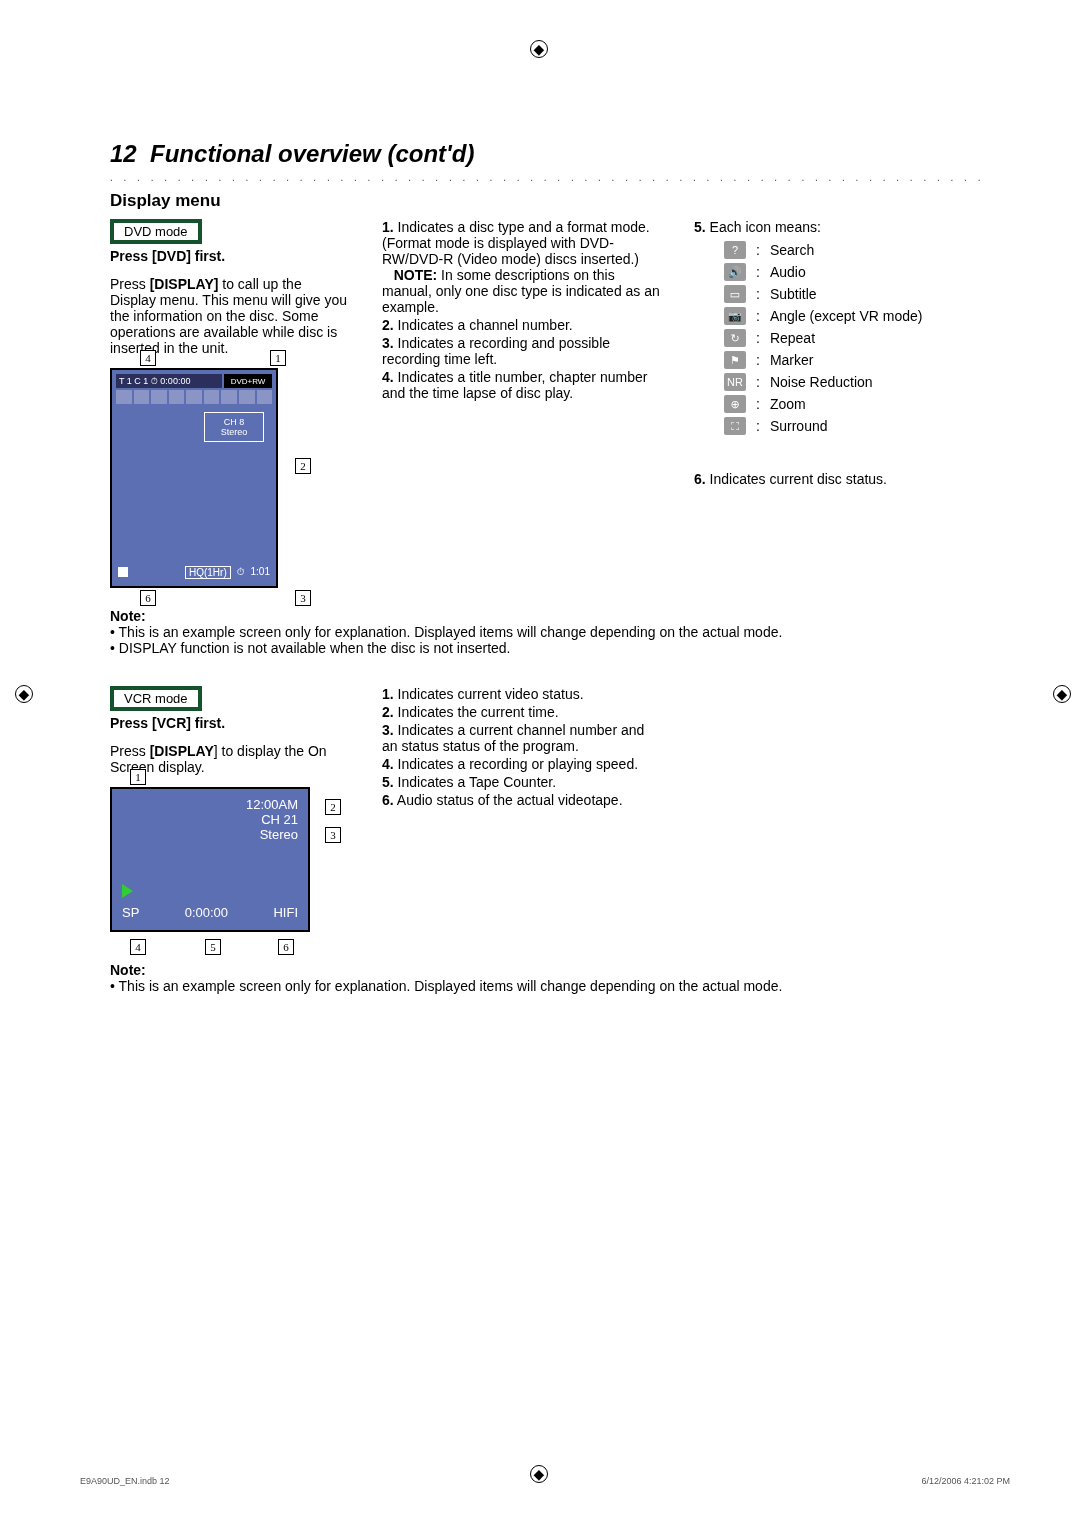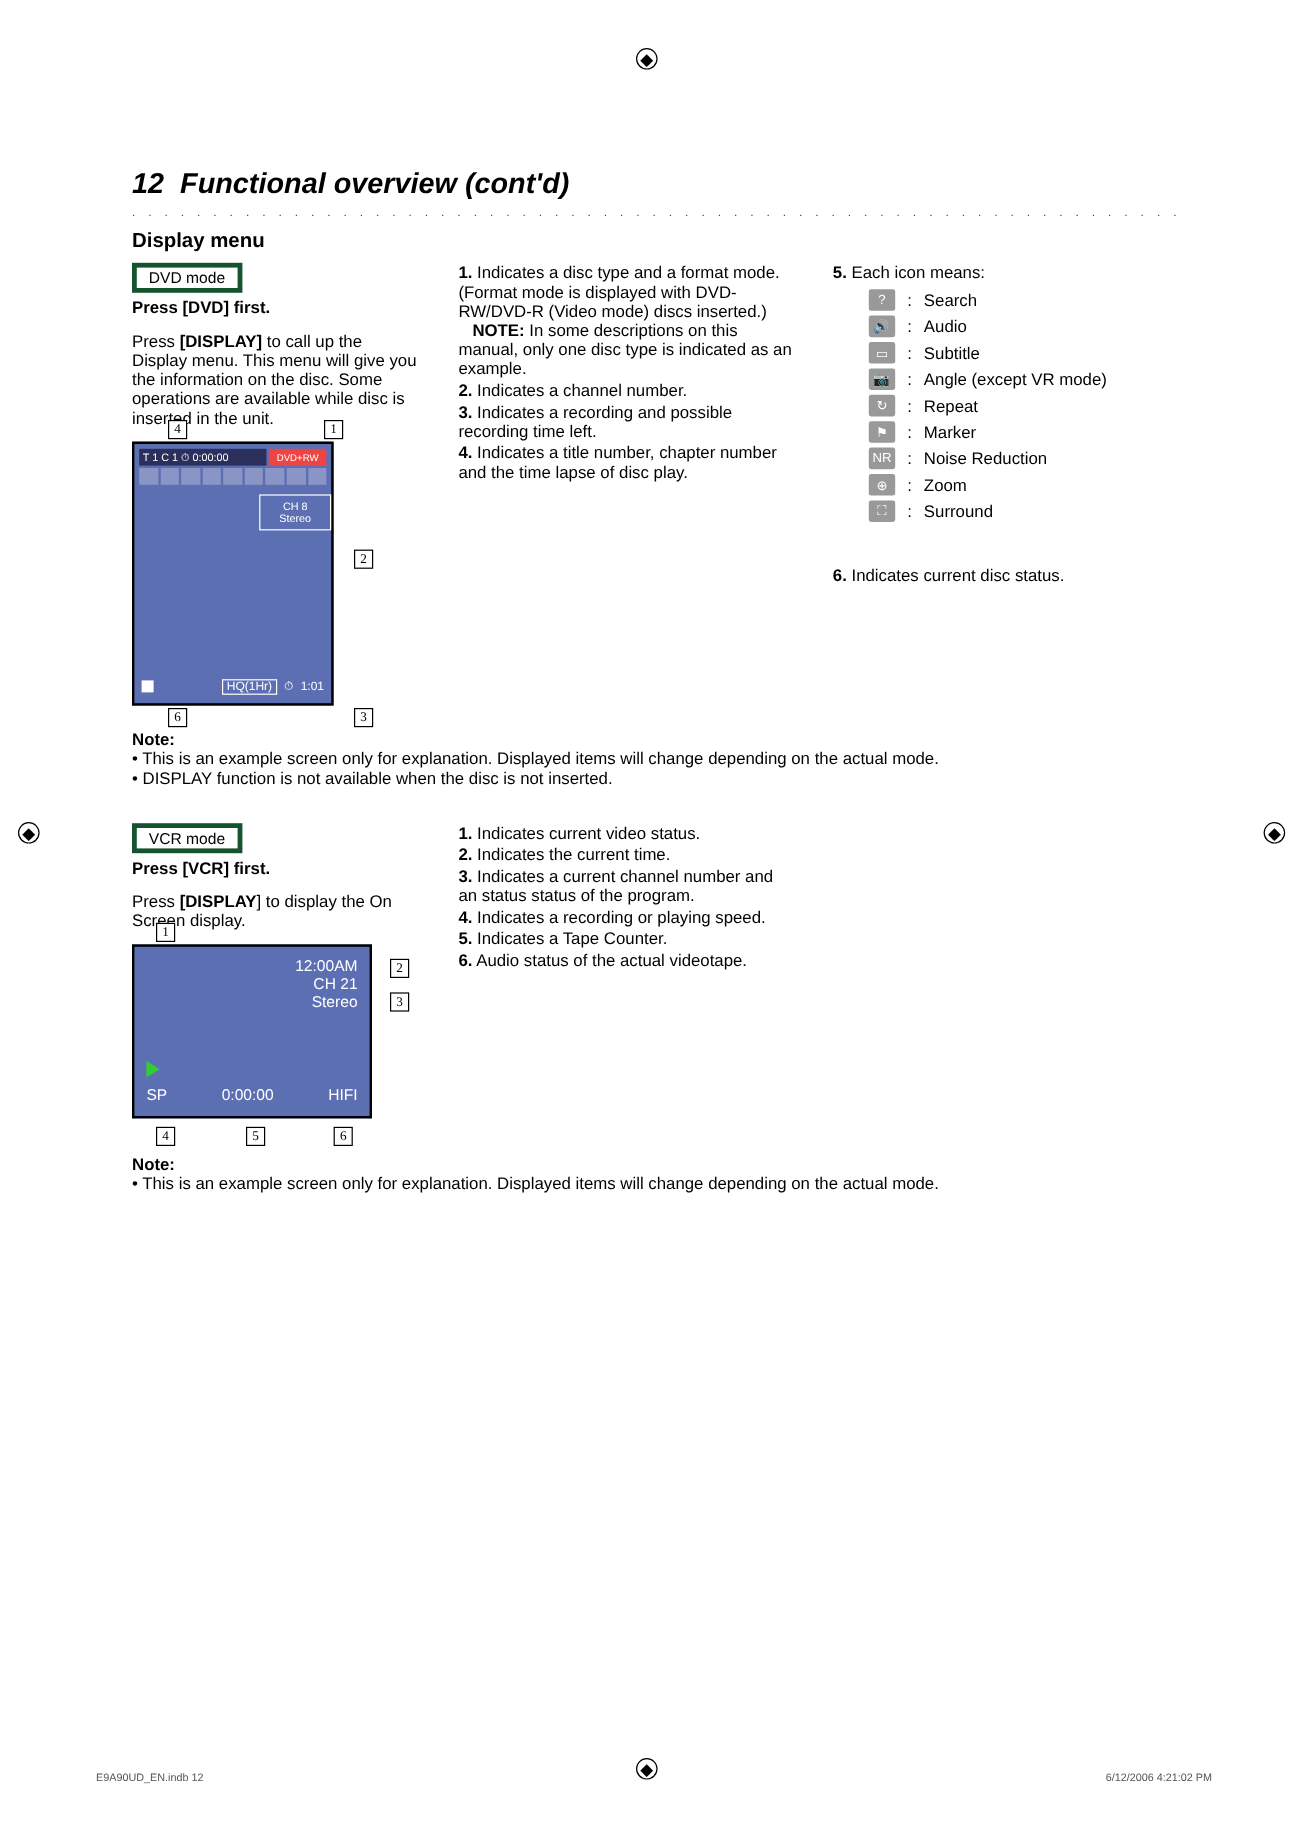--- a/index.html
+++ b/index.html
@@ -48,24 +48,24 @@
   ul.bullets { list-style: none; padding-left:0; font-size:14px; }
   ul.bullets li::before { content:"•  "; }
 
   .icon-list { font-size:14px; }
   .icon-row { display:flex; align-items:center; gap:10px; margin:4px 0;}
   .ic { width:22px; height:18px; background:#999; border-radius:2px; display:inline-flex; align-items:center; justify-content:center; font-size:11px; color:#fff; flex-shrink:0;}
 
   
   .dvd-prev { position:relative; width:168px; height:220px; background:#5d6fb3; border:2px solid #000; margin-top:6px;}
   .dvd-prev .topbar{ position:absolute; top:4px; left:4px; right:54px; height:14px; background:#2b2f5c; color:#fff; font-size:9px; display:flex; align-items:center; gap:4px; padding:0 3px;}
-  .dvd-prev .badge{ position:absolute; top:4px; right:4px; width:48px; height:14px; background:#ef4444; color:#fff; font-size:8px; display:flex; align-items:center; justify-content:center;}
+  .dvd-prev .badge{ position:absolute; top:4px; right:4px; width:48px; height:14px; background:#000000; color:#fff; font-size:8px; display:flex; align-items:center; justify-content:center;}
   .dvd-prev .iconrow{ position:absolute; top:20px; left:4px; right:4px; height:14px; display:flex; gap:2px;}
   .dvd-prev .iconrow span{ flex:1; background:#8a95c5; height:14px;}
-  .dvd-prev .chbox{ position:absolute; top:42px; right:0; width:60px; height:30px; border:1px solid #fff; color:#fff; font-size:9px; display:flex; flex-direction:column; align-items:center; justify-content:center;}
+  .dvd-prev .chbox{ position:absolute; top:42px; right:12px; width:60px; height:30px; border:1px solid #fff; color:#fff; font-size:9px; display:flex; flex-direction:column; align-items:center; justify-content:center;}
   .dvd-prev .bot{ position:absolute; bottom:6px; left:6px; right:6px; height:16px; display:flex; align-items:center; justify-content:space-between; color:#fff; font-size:10px;}
   .dvd-prev .bot .sq{width:10px;height:10px;background:#fff;}
   .dvd-prev .bot .hq{border:1px solid #fff; padding:0 3px;}
   .callout{ position:absolute; width:16px; height:16px; border:1px solid #000; background:#fff; font-size:11px; display:flex; align-items:center; justify-content:center; font-family: serif;}
 
   
   .vcr-prev { position:relative; width:200px; height:145px; background:#5d6fb3; border:2px solid #000; margin-top:6px;}
   .vcr-prev .r1{position:absolute; top:8px; right:10px; color:#fff; font-size:13px; text-align:right;}
   .vcr-prev .tri{position:absolute; left:10px; bottom:32px; width:0;height:0;border-top:7px solid transparent;border-bottom:7px solid transparent;border-left:11px solid #32cd32;}
   .vcr-prev .botrow{position:absolute; bottom:10px; left:10px; right:10px; display:flex; justify-content:space-between; color:#fff; font-size:13px;}
@@ -123,21 +123,21 @@
               <span></span>
               <span></span>
               <span></span>
           </div>
           <div class="chbox">
             <div>CH   8</div>
             <div>Stereo</div>
           </div>
           <div class="bot">
             <div class="sq"></div>
-            <div style="display:flex;gap:6px;align-items:center;padding-left:21px;">
+            <div style="display:flex;gap:6px;align-items:flex-start;padding-left:21px;">
               <span class="hq">HQ(1Hr)</span>
               <span>⏱</span>
               <span>1:01</span>
             </div>
           </div>
         </div>
       </div>
     </div>
 
     <div class="col2">

